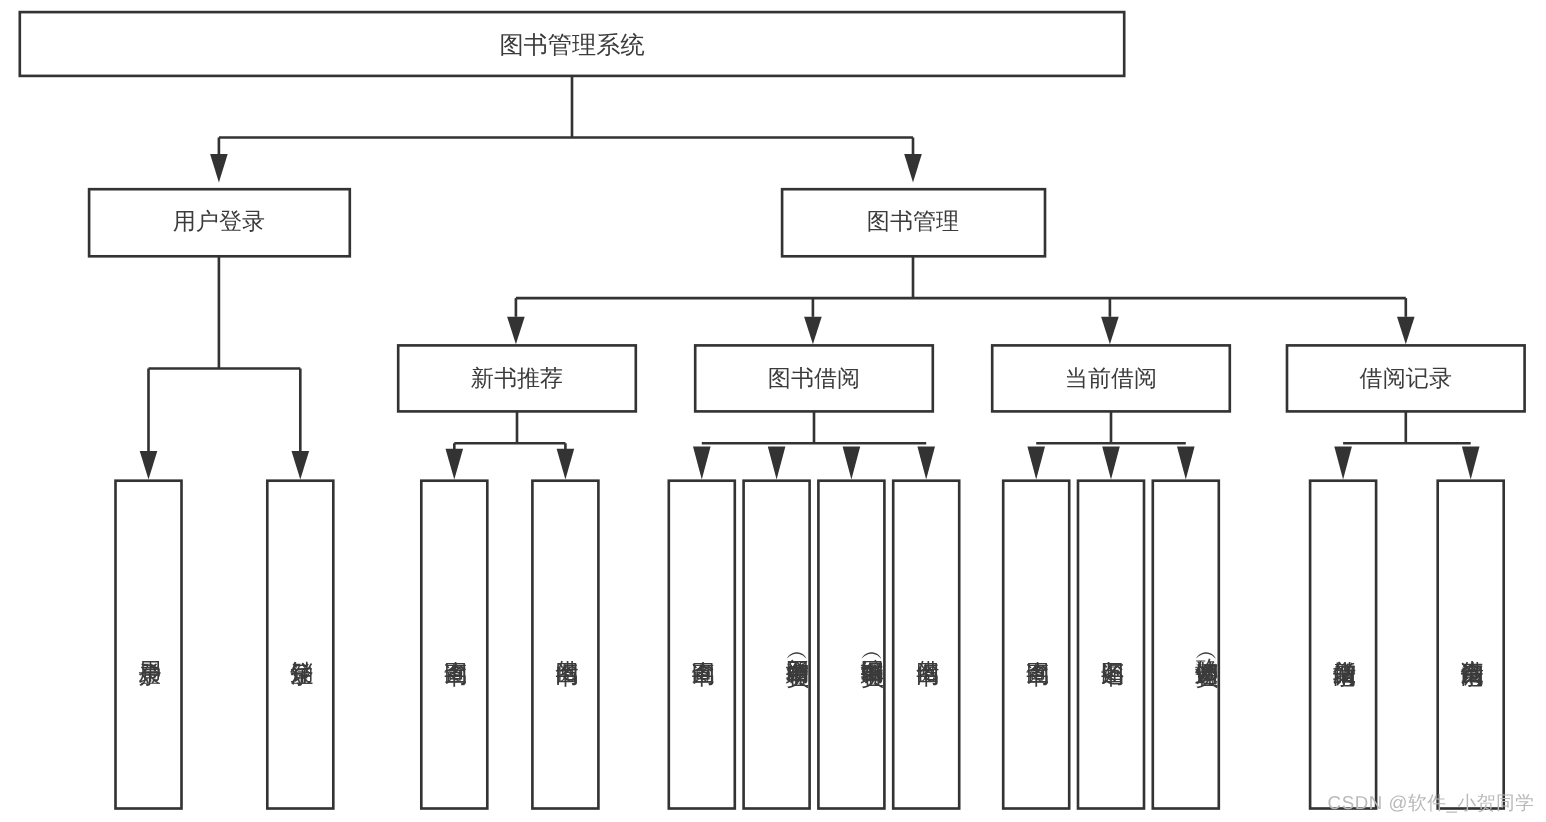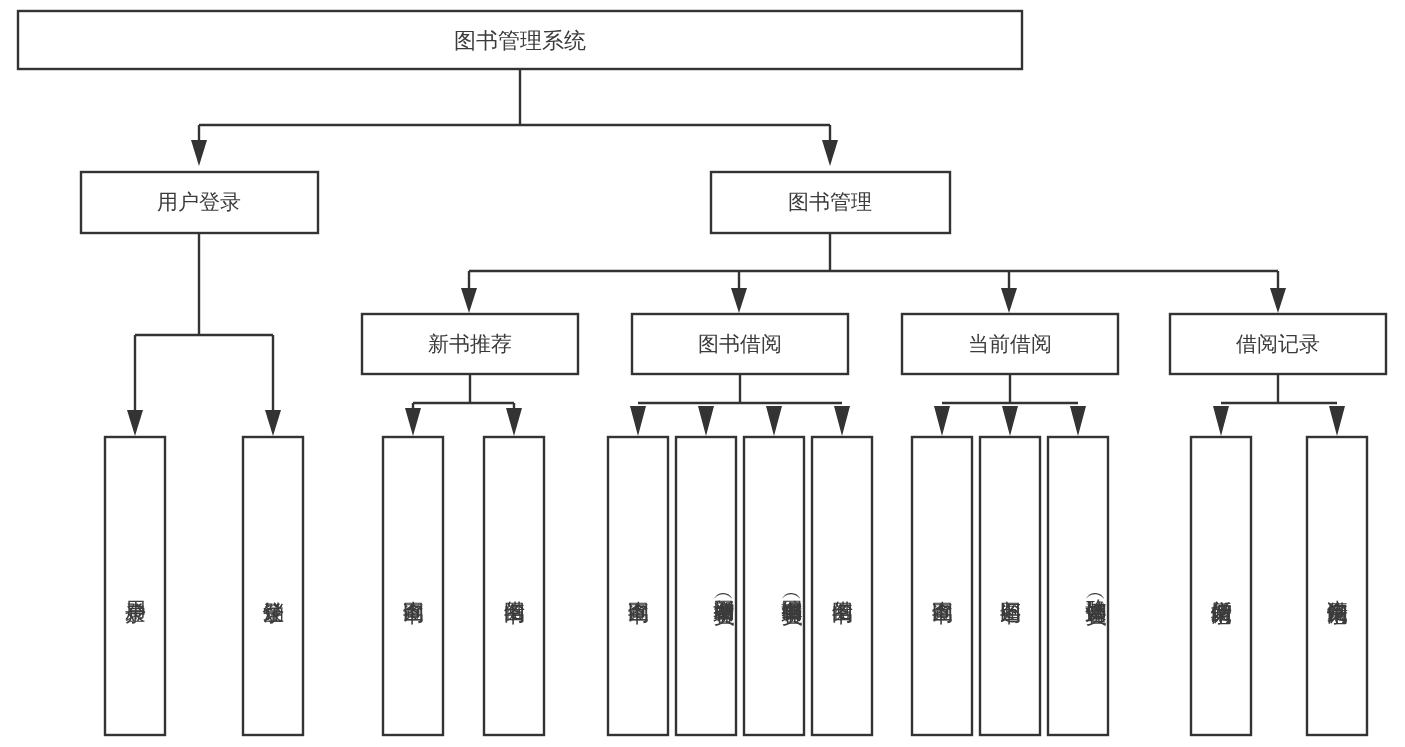--- a/index.html
+++ b/index.html
@@ -245,14 +245,15 @@
   <div class="vlabel" style="left:744px; top:437px; width:60px; height:298px; align-items:flex-start;">编辑图书（管理员）</div>
   <div class="vlabel" style="left:812px; top:437px; width:60px; height:298px;">借阅图书</div>
 
   <div class="vlabel" style="left:912px; top:437px; width:60px; height:298px;">查询图书</div>
   <div class="vlabel" style="left:980px; top:437px; width:60px; height:298px;">归还图书</div>
   <div class="vlabel" style="left:1048px; top:437px; width:60px; height:298px; align-items:flex-start;">确认归还（管理员）</div>
 
   <div class="vlabel" style="left:1191px; top:437px; width:60px; height:298px;">新增借阅记录</div>
   <div class="vlabel" style="left:1307px; top:437px; width:60px; height:298px;">查询借阅记录</div>
 
+  <div id="watermark">CSDN @软件_小贺同学</div>
 
 </div>
 
 </body></html>

